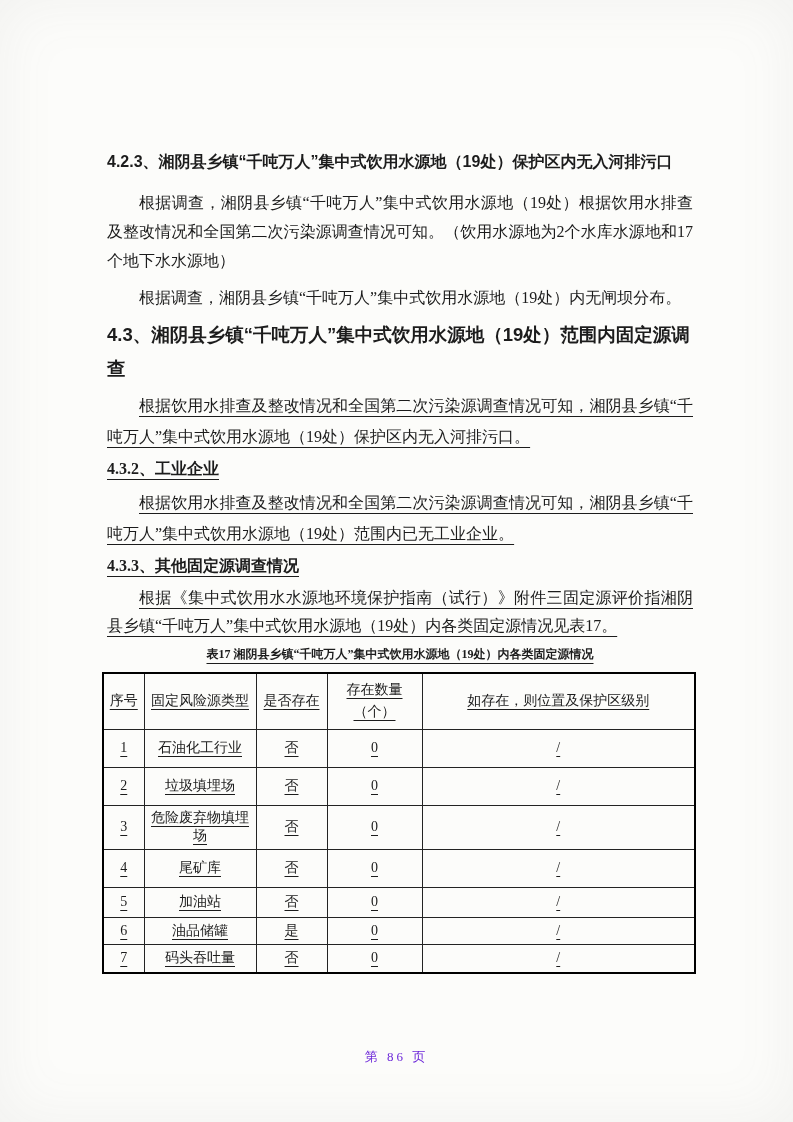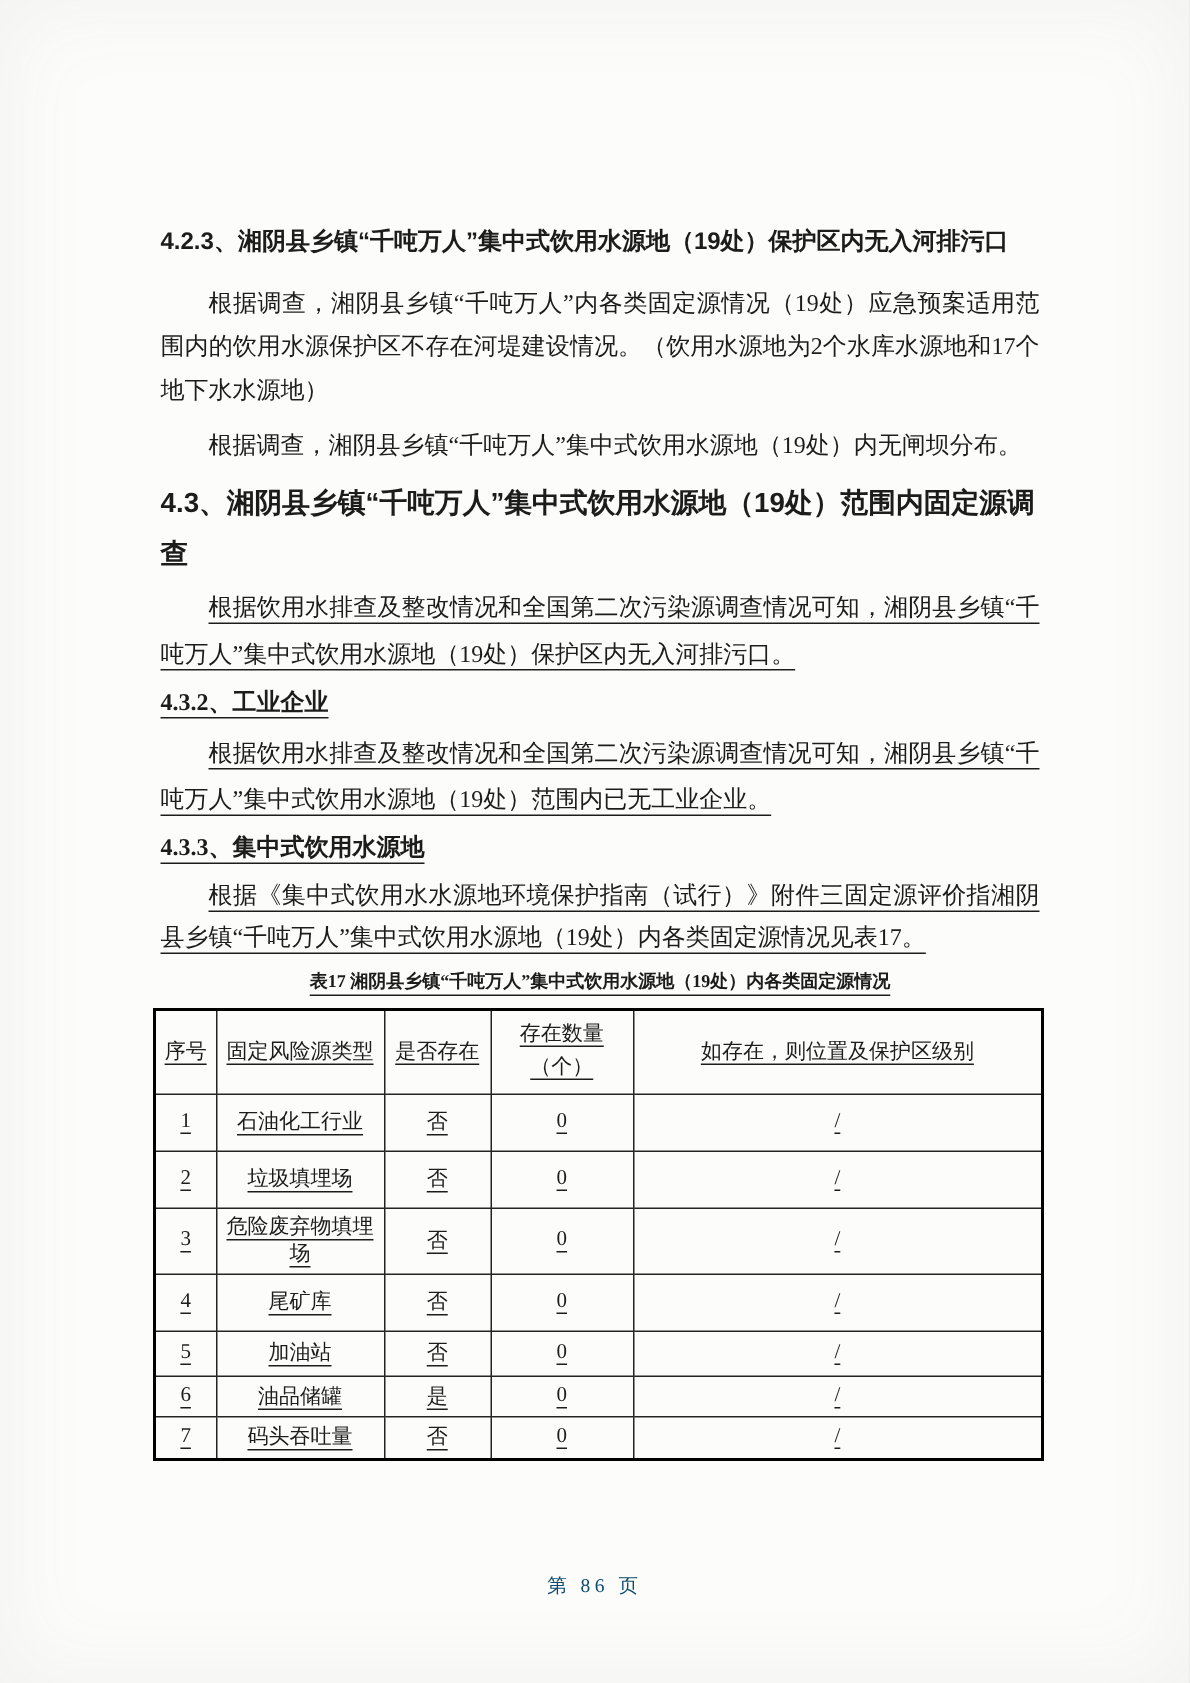--- a/index.html
+++ b/index.html
@@ -93,42 +93,42 @@
     text-decoration-thickness:1.1px;
     text-underline-offset:4px;
   }
   .count-head span{display:block;line-height:22px;}
   .footer{
     position:absolute;
     left:0;top:1048px;width:100%;
     text-align:center;
     font-size:13px;
     letter-spacing:3px;
-    color:#0c4a6e;
+    color:#6d28d9;
   }
 </style>
 </head>
 <body>
 
 <div class="page">
   <div class="content">
 
     <h2 class="hei">4.2.3、湘阴县乡镇“千吨万人”集中式饮用水源地（19处）保护区内无入河排污口</h2>
-    <p class="body">根据调查，湘阴县乡镇“千吨万人”内各类固定源情况（19处）应急预案适用范围内的饮用水源保护区不存在河堤建设情况。（饮用水源地为2个水库水源地和17个地下水水源地）</p>
+    <p class="body">根据调查，湘阴县乡镇“千吨万人”集中式饮用水源地（19处）根据饮用水排查及整改情况和全国第二次污染源调查情况可知。（饮用水源地为2个水库水源地和17个地下水水源地）</p>
 
     <p class="body tight">根据调查，湘阴县乡镇“千吨万人”集中式饮用水源地（19处）内无闸坝分布。</p>
 
     <h1 class="big">4.3、湘阴县乡镇“千吨万人”集中式饮用水源地（19处）范围内固定源调查</h1>
 
     <p class="body u2 underlined">根据饮用水排查及整改情况和全国第二次污染源调查情况可知，湘阴县乡镇“千吨万人”集中式饮用水源地（19处）保护区内无入河排污口。</p>
 
     <h3 class="sub">4.3.2、工业企业</h3>
     <p class="body u2 underlined">根据饮用水排查及整改情况和全国第二次污染源调查情况可知，湘阴县乡镇“千吨万人”集中式饮用水源地（19处）范围内已无工业企业。</p>
 
-    <h3 class="sub">4.3.3、集中式饮用水源地</h3>
+    <h3 class="sub">4.3.3、其他固定源调查情况</h3>
     <p class="body u3 underlined">根据《集中式饮用水水源地环境保护指南（试行）》附件三固定源评价指湘阴县乡镇“千吨万人”集中式饮用水源地（19处）内各类固定源情况见表17。</p>
 
     <p class="caption"><span>表17 湘阴县乡镇“千吨万人”集中式饮用水源地（19处）内各类固定源情况</span></p>
 
     <table class="t17">
       <colgroup>
         <col style="width:41px">
         <col style="width:112px">
         <col style="width:71px">
         <col style="width:95px">

